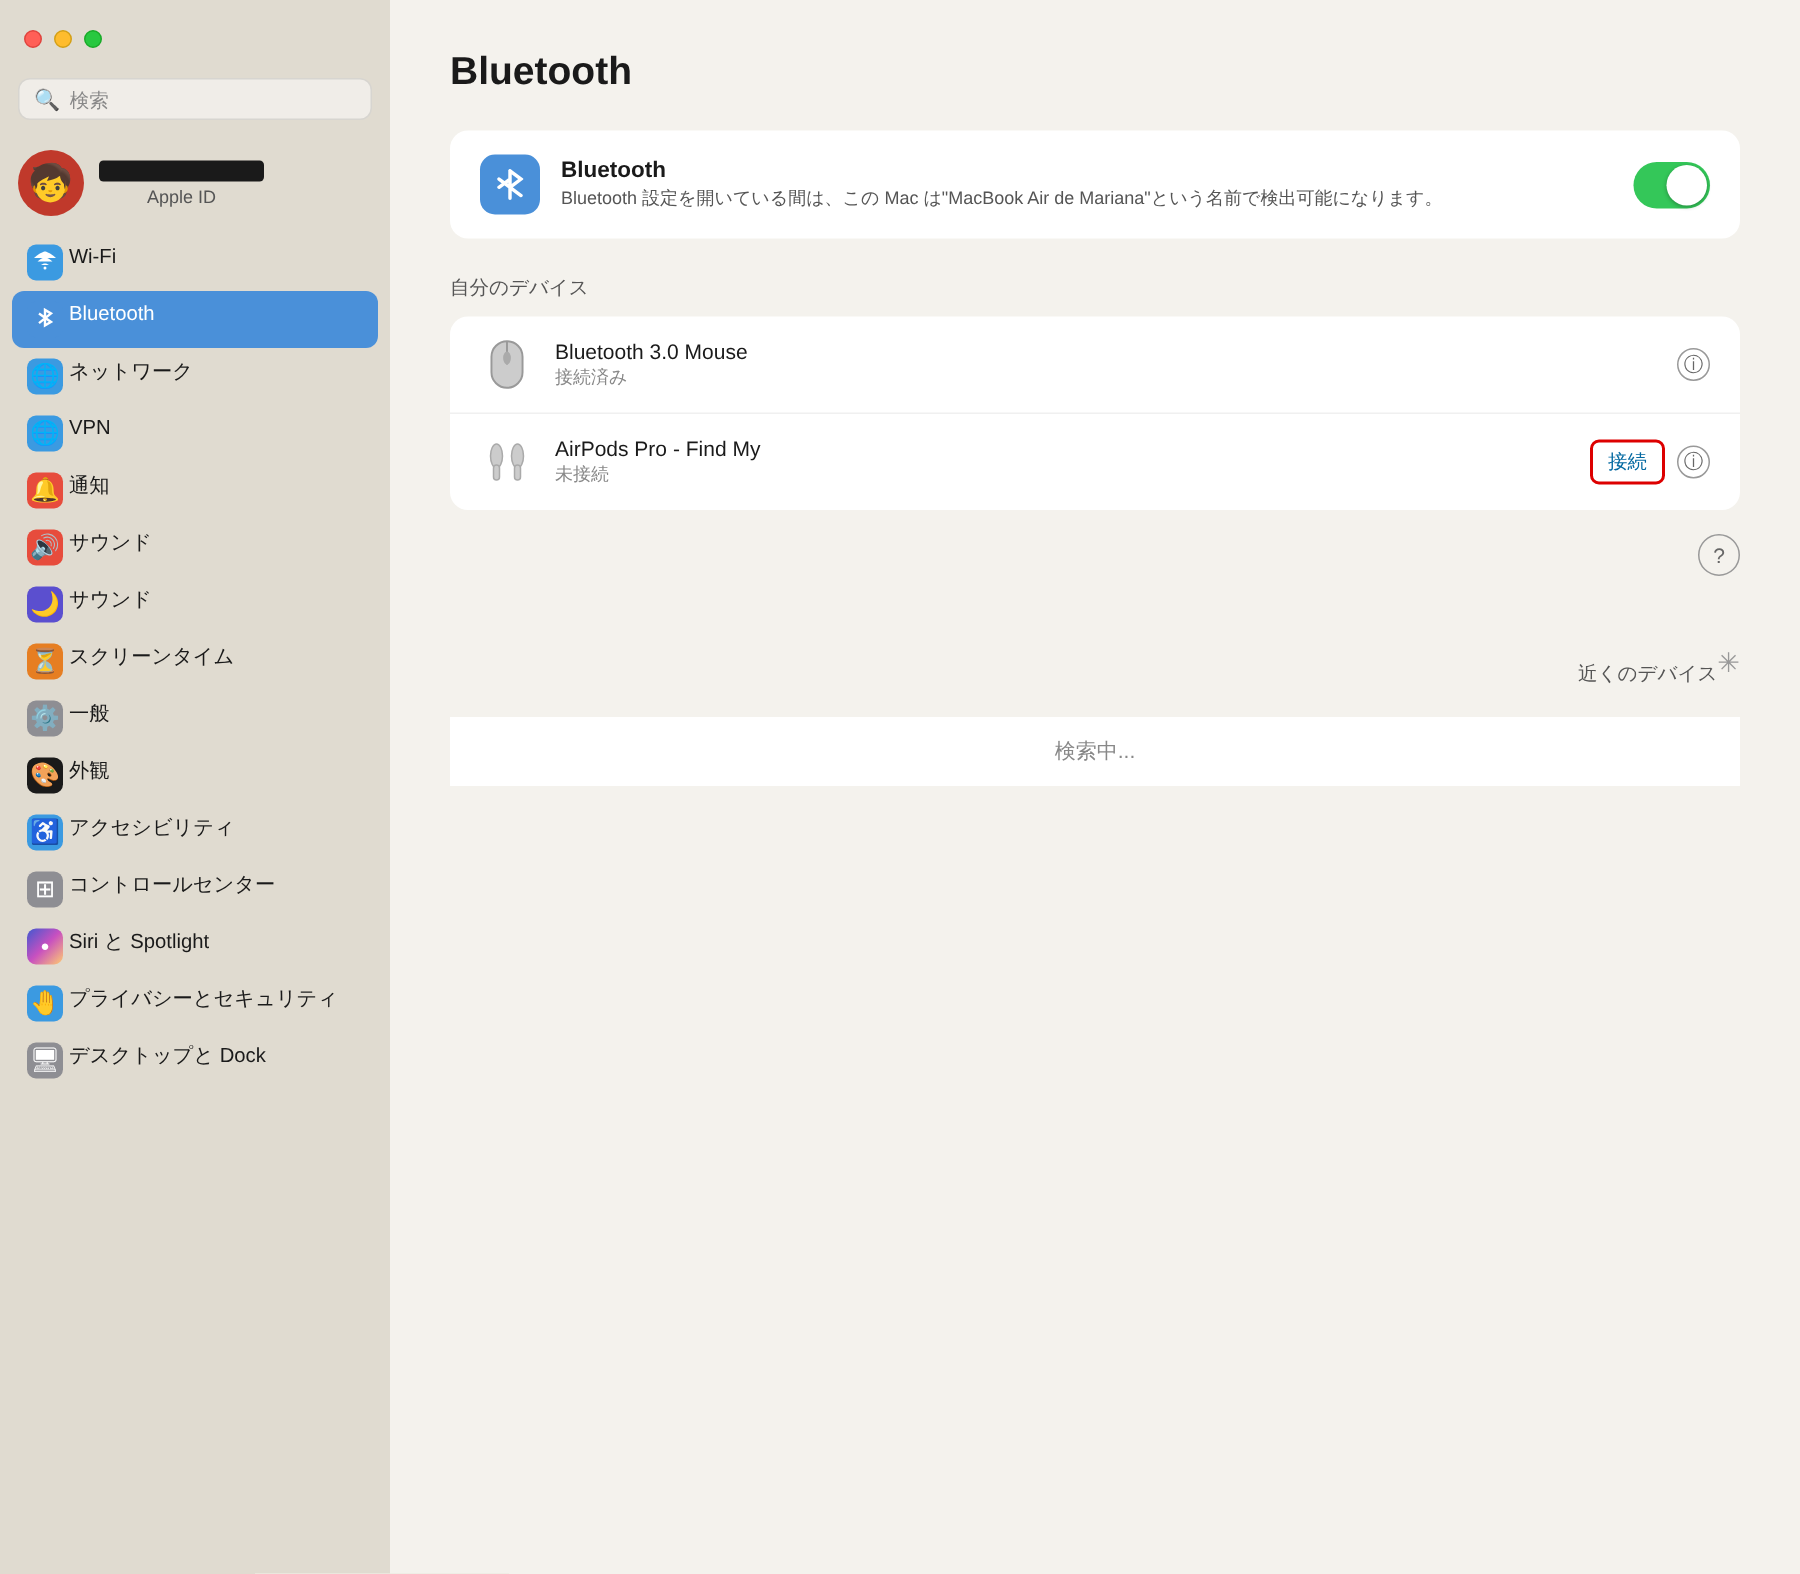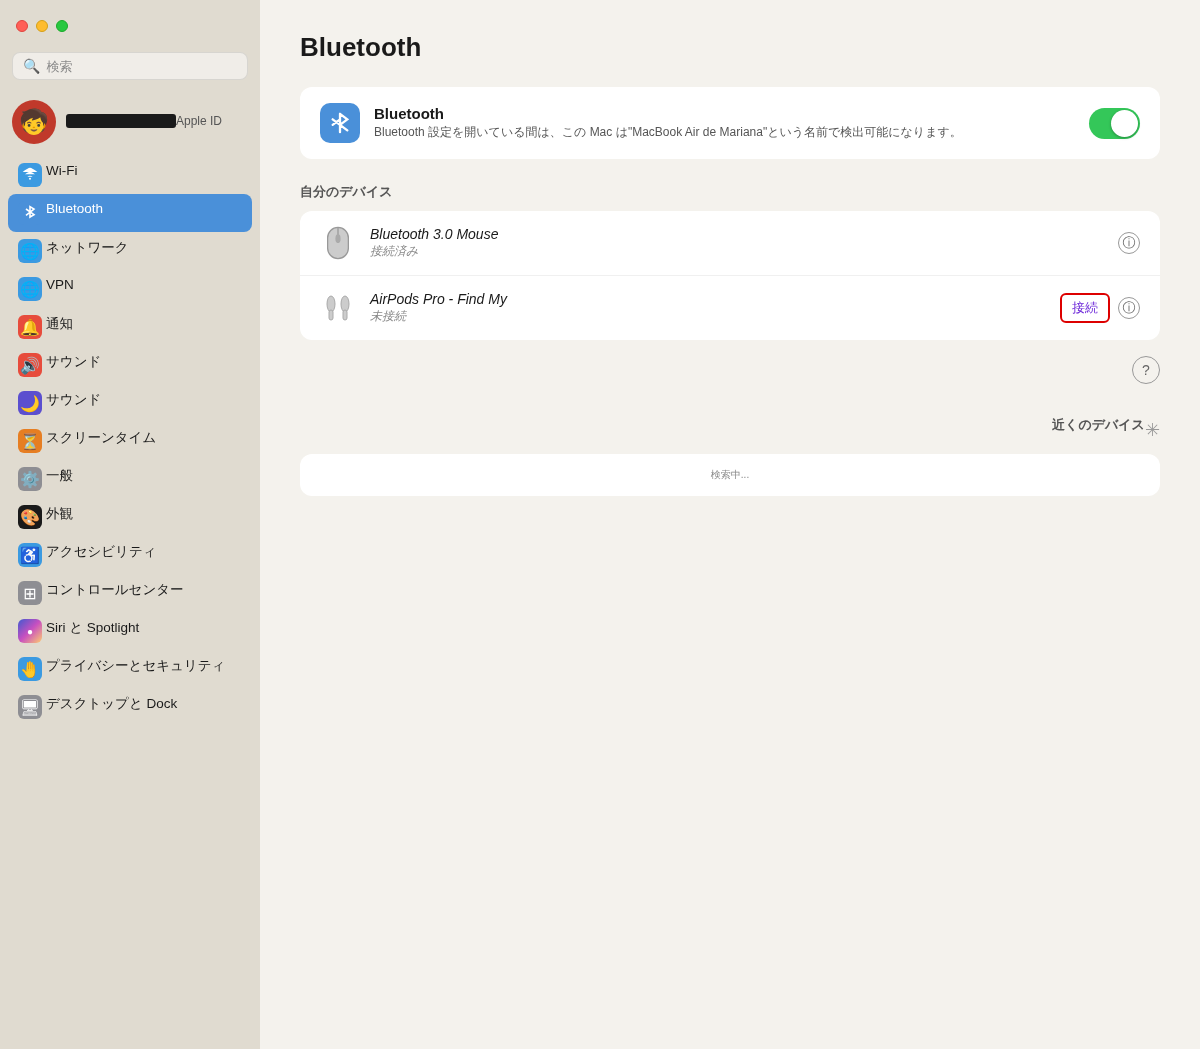--- a/index.html
+++ b/index.html
@@ -73,21 +73,22 @@
       border-radius: 50%;
       background: #c0392b;
       overflow: hidden;
       display: flex;
       align-items: center;
       justify-content: center;
       font-size: 24px;
     }
     .user-info {
       display: flex;
-      flex-direction: row;
+      flex-direction: column;
+      align-items: center;
     }
     .user-name-bar {
       width: 110px;
       height: 14px;
       background: #1a1a1a;
       border-radius: 3px;
       margin-bottom: 3px;
     }
     .user-subtitle {
       font-size: 12px;
@@ -213,24 +214,24 @@
       background: white;
       border-radius: 50%;
       position: absolute;
       top: 2px;
       right: 2px;
       box-shadow: 0 1px 3px rgba(0,0,0,0.3);
     }
 
     .section-header {
       font-size: 13px;
-      font-weight: 700;
+      font-weight: 400;
       color: #555;
       margin-bottom: 10px;
-      margin-top: 0;
+      margin-top: 24px;
     }
 
     .device-list {
       background: white;
       border-radius: 12px;
       overflow: hidden;
       margin-bottom: 16px;
     }
     .device-item {
       display: flex;
@@ -244,41 +245,41 @@
 
     .device-icon {
       width: 36px;
       height: 36px;
       display: flex;
       align-items: center;
       justify-content: center;
       flex-shrink: 0;
     }
 
-    .device-info { flex: 1; font-style: italic; }
+    .device-info { flex: 1; }
     .device-name {
       font-size: 14px;
       font-weight: 500;
       color: #1a1a1a;
     }
     .device-status {
       font-size: 12px;
       color: #888;
       margin-top: 1px;
     }
 
     .device-actions {
       display: flex;
       align-items: center;
       gap: 8px;
     }
 
     .connect-btn {
       border: 2px solid #d00;
-      color: #6d28d9;
+      color: #0369a1;
       background: white;
       border-radius: 6px;
       padding: 4px 10px;
       font-size: 13px;
       font-weight: 500;
       cursor: pointer;
     }
 
     .info-btn {
       width: 22px;
@@ -323,25 +324,25 @@
       color: #999;
       animation: spin 1s linear infinite;
     }
     @keyframes spin {
       from { transform: rotate(0deg); }
       to { transform: rotate(360deg); }
     }
 
     .searching-card {
       background: white;
-      border-radius: 12px;
+      border-radius: 0;
       padding: 14px 20px;
       text-align: center;
       color: #888;
-      font-size: 10px;
+      font-size: 14px;
     }
 
     .help-row {
       display: flex;
       justify-content: flex-end;
       margin-top: 8px;
     }
 
     ::-webkit-scrollbar { width: 6px; }
     ::-webkit-scrollbar-thumb { background: rgba(0,0,0,0.2); border-radius: 3px; }

